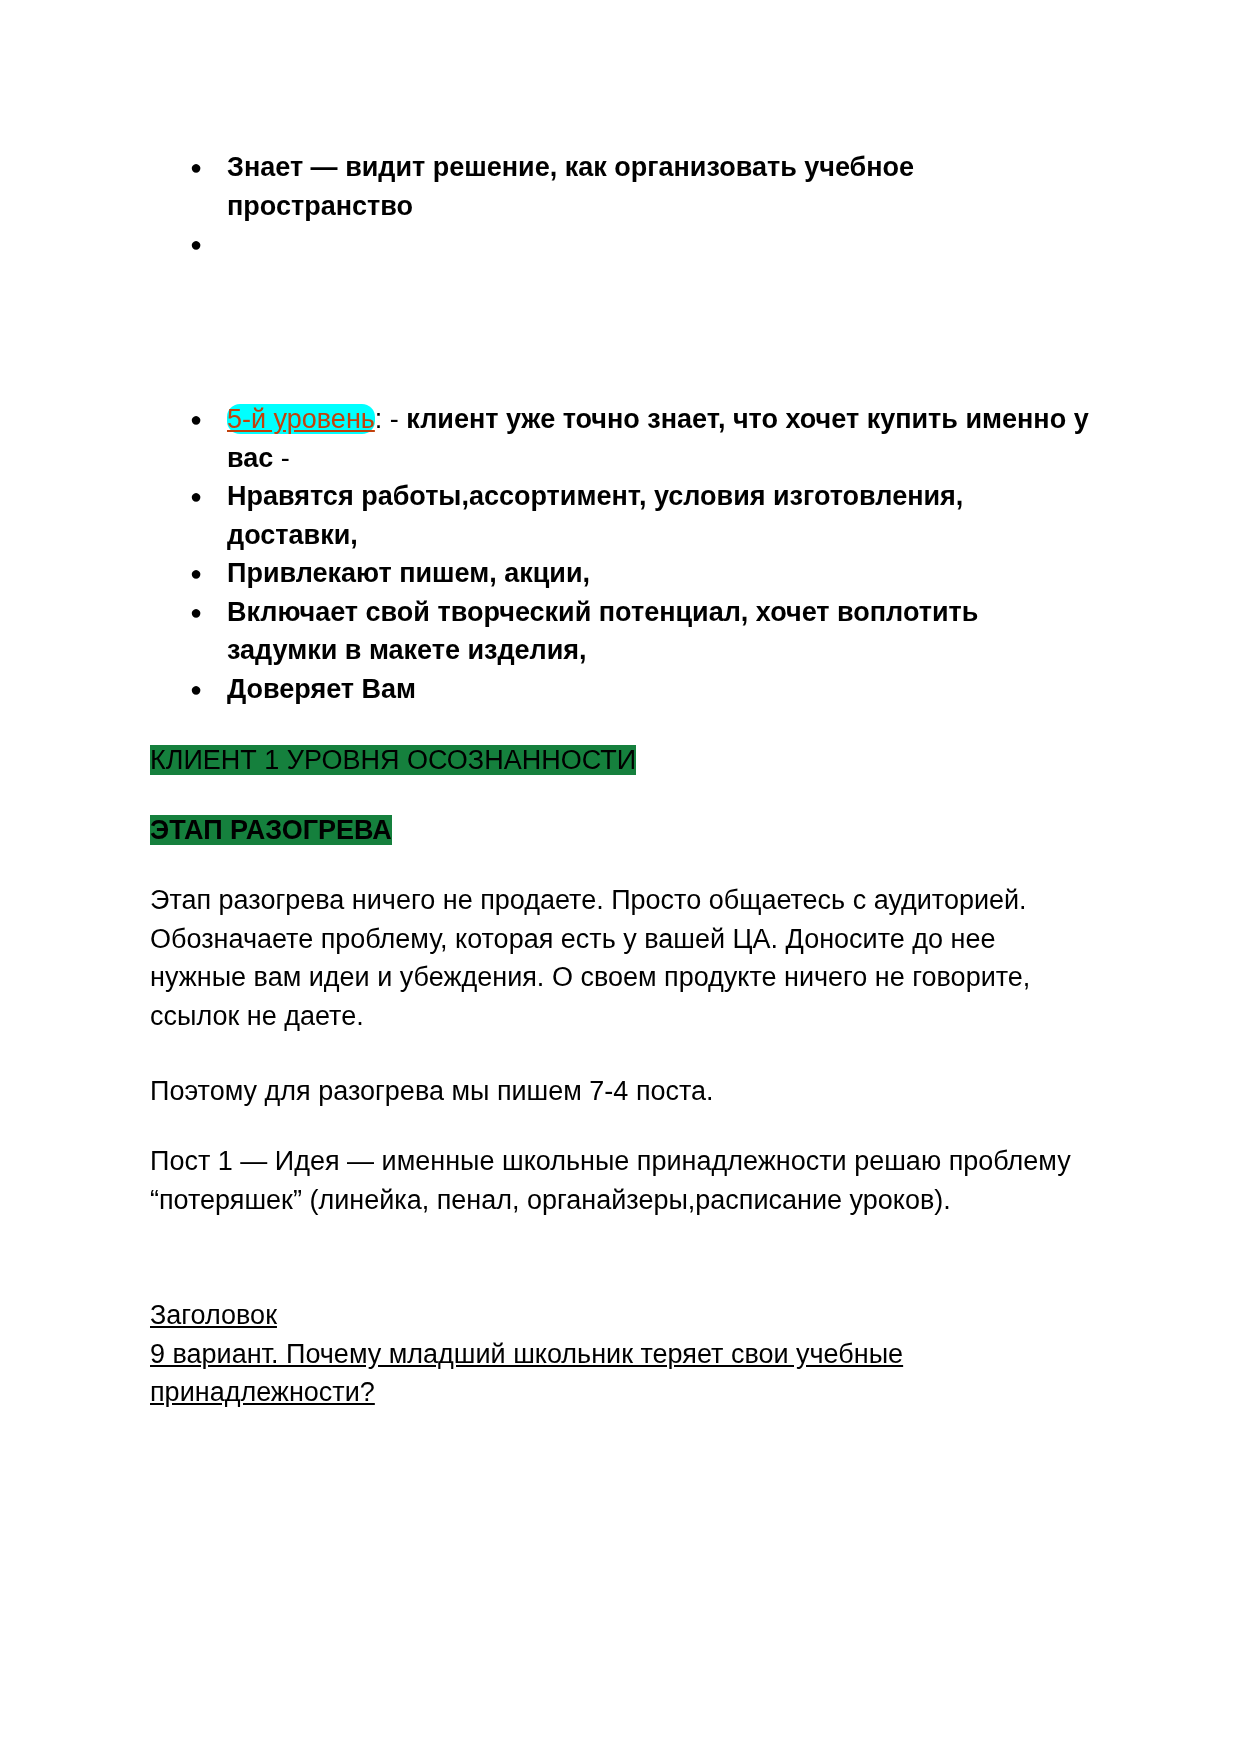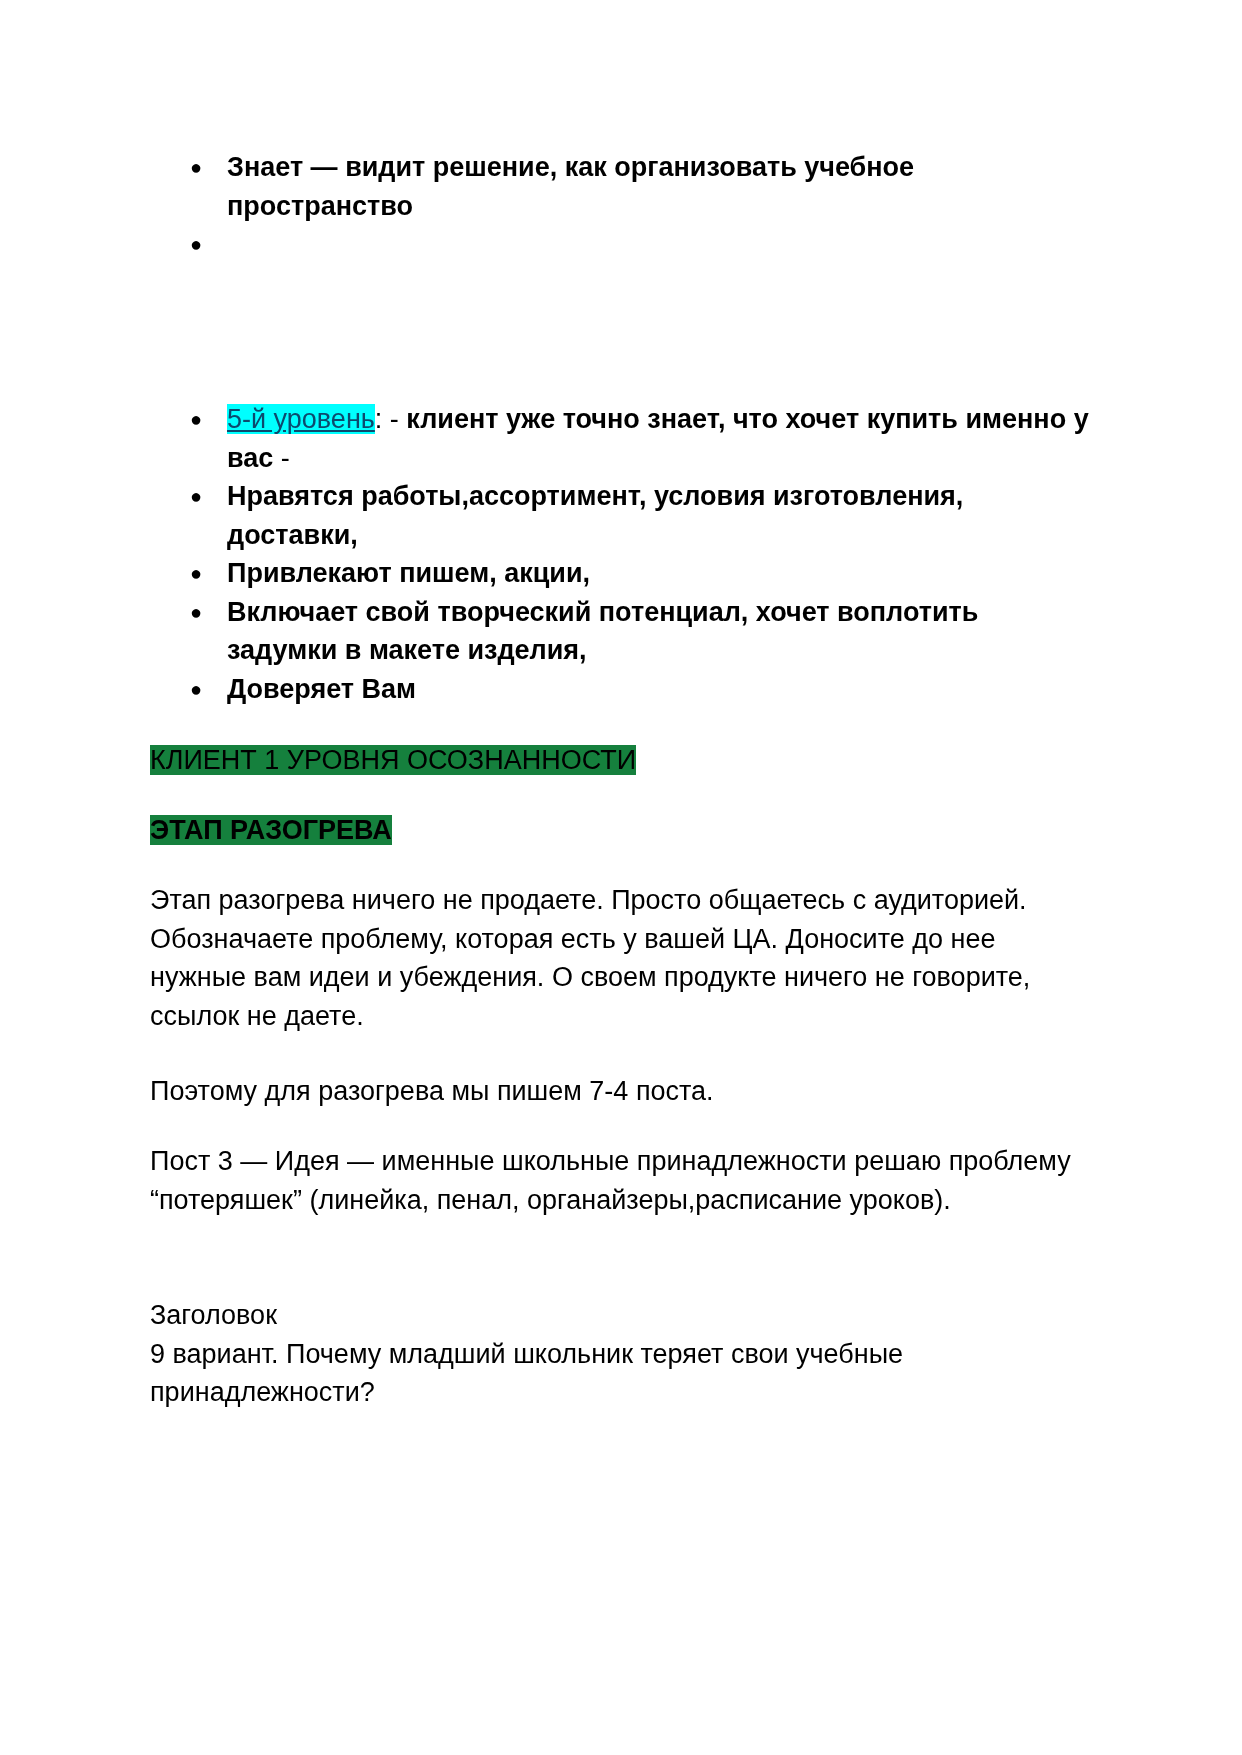--- a/index.html
+++ b/index.html
@@ -3,21 +3,21 @@
 <meta charset="utf-8">
 <style>
   html, body { margin: 0; padding: 0; background: #ffffff; }
   body { width: 1242px; height: 1755px; position: relative; overflow: hidden;
          font-family: "Liberation Sans", sans-serif; color: #000; }
   .page { position: absolute; left: 0; top: 0; width: 1242px; height: 1755px; }
   .list { position: absolute; left: 150px; width: 940px; margin: 0; padding: 0; list-style: none; }
   .li { position: relative; padding-left: 77px; font-size: 27px; line-height: 38.5px; font-weight: bold; }
   .bullet { position: absolute; left: 40px; top: 0; font-size: 20px; font-weight: normal; }
   .normal { font-weight: normal; }
-  .hl-cyan { background: #00ffff; text-decoration: underline; font-weight: normal; color: #0c4a6e; }
+  .hl-cyan { background: #00ffff; text-decoration: underline; font-weight: normal; color: #c2410c; border-radius: 13px; }
   .p { position: absolute; left: 150px; width: 940px; font-size: 27px; line-height: 38.5px; margin: 0; }
   .hl-yellow { background: #15803d; }
 </style>
 </head>
 <body>
 
 <div class="page">
 
   <ul class="list" style="top:148px;">
     <li class="li">
@@ -57,21 +57,21 @@
   </p>
 
   <p class="p" style="top:811px;font-weight:bold;">
     <span class="hl-yellow">ЭТАП РАЗОГРЕВА</span>
   </p>
 
   <p class="p" style="top:881px;">Этап разогрева ничего не продаете. Просто общаетесь с аудиторией. Обозначаете проблему, которая есть у вашей ЦА. Доносите до нее нужные вам идеи и убеждения. О своем продукте ничего не говорите, ссылок не даете.</p>
 
   <p class="p" style="top:1072px;">Поэтому для разогрева мы пишем 7-4 поста.</p>
 
-  <p class="p" style="top:1142px;">Пост 3 — Идея —  именные школьные принадлежности решаю проблему “потеряшек” (линейка, пенал, органайзеры,расписание уроков).</p>
+  <p class="p" style="top:1142px;">Пост 1 — Идея —  именные школьные принадлежности решаю проблему “потеряшек” (линейка, пенал, органайзеры,расписание уроков).</p>
 
-  <p class="p" style="top:1296px;">
+  <p class="p" style="top:1296px;text-decoration:underline;">
     <span>Заголовок</span><br>
     <span>9 вариант. Почему младший школьник теряет свои учебные принадлежности?</span>
   </p>
 
 
 </div>
 
 </body></html>

